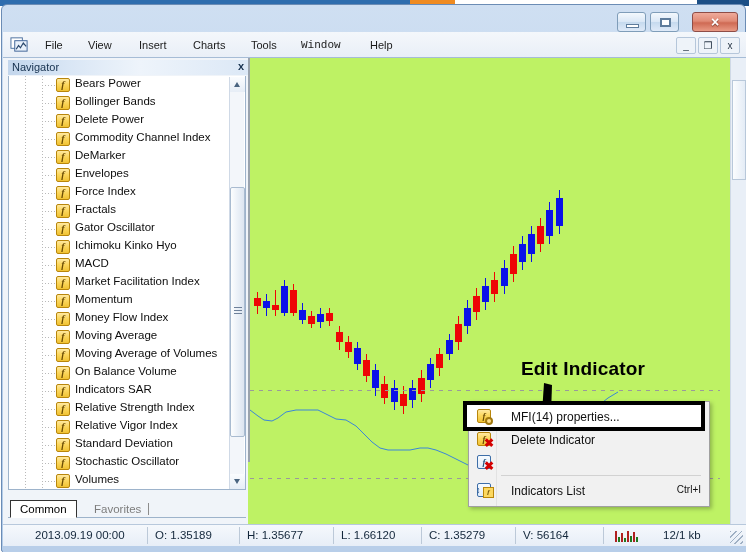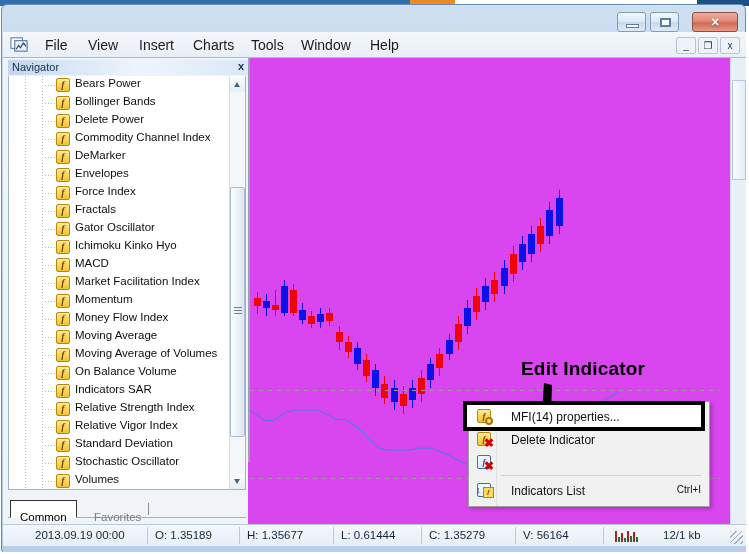--- a/index.html
+++ b/index.html
@@ -42,21 +42,21 @@
        text-align:center;line-height:18px;text-shadow:0 1px 1px #7d3c30;}
 
   
   #menu-bar{
     position:absolute;left:1px;top:27px;width:743px;height:26px;
     background:linear-gradient(180deg,#f4f7fb 0%,#e9eff7 100%);
     border-bottom:1px solid #a6bcd6;
     box-sizing:border-box;
   }
   #app-icon{position:absolute;left:7px;top:3px;width:19px;height:19px;}
-  .mi{position:absolute;top:4px;font-size:14px;color:#1a1a1a;line-height:18px;height:18px;padding:0 2px;}
+  .mi{position:absolute;top:4px;font-size:11px;color:#1a1a1a;line-height:18px;height:18px;padding:0 2px;}
 
   .mdibtn{position:absolute;top:5px;width:20px;height:17px;
      border:1px solid #b5c6da;border-radius:2px;background:#eef3f9;box-sizing:border-box;
      font-size:10px;color:#3a4css;color:#2b3a4a;text-align:center;line-height:15px;}
   #mdi-min{right:50px;}
   #mdi-res{right:28px;}
   #mdi-cls{right:6px;}
 
   
   #client{
@@ -106,29 +106,29 @@
   #sb-down .sb-tri{top:5px;border-top:5px solid #4a6480;}
   #sb-thumb{position:absolute;left:0;top:110px;width:15px;height:250px;
      background:linear-gradient(90deg,#fdfefe,#edf2f8 45%,#dce5f0 100%);
      border:1px solid #a9bbd0;border-radius:2px;box-sizing:border-box;}
   #sb-grip{position:absolute;left:3px;top:50%;margin-top:-5px;width:8px;height:9px;
      background-image:linear-gradient(#6e819a 1px, transparent 1px);background-size:8px 3px;}
 
   
   #nav-tabs{position:absolute;left:5px;bottom:6px;width:238px;height:18px;}
   #tab-line{position:absolute;left:0;bottom:0;width:238px;height:1px;background:#9db3cb;}
-  .nav-tab{position:absolute;bottom:0;height:18px;padding:8px 9px;font-size:11.5px;line-height:17px;box-sizing:border-box;}
+  .nav-tab{position:absolute;bottom:0;height:18px;padding:0 9px;font-size:11.5px;line-height:17px;box-sizing:border-box;}
   .nav-tab.active{background:#fff;border:1px solid #333;border-bottom:1px solid #fff;color:#000;}
   .nav-tab.inactive{color:#7d7d7d;border:1px solid transparent;}
   #tab-sep{position:absolute;bottom:3px;width:1px;height:12px;background:#8c8c8c;}
 
   
   #chart-area{
     position:absolute;left:245px;top:0;width:498px;height:466px;
-    background:#d946ef;box-sizing:border-box;
+    background:#bef264;box-sizing:border-box;
   }
   #chart-left-edge{position:absolute;left:0;top:0;width:2px;height:404px;background:#9aa3ad;}
   #chart-canvas{position:absolute;left:2px;top:0;width:480px;height:466px;}
   .dashline{position:absolute;left:0;width:470px;height:1px;
      background-image:linear-gradient(90deg,#9a9a9a 0 4px,transparent 4px 9px);background-size:9px 1px;}
   .candle-wick{position:absolute;width:1px;}
   .candle-body{position:absolute;}
 
   
   #chart-sb{position:absolute;right:0;top:0;width:16px;height:466px;background:#e9eff7;border-left:1px solid #cfd9e6;box-sizing:border-box;}
@@ -207,21 +207,21 @@
     <svg id="app-icon" viewBox="0 0 20 20">
       <rect x="1" y="3" width="12" height="11" fill="#ffffff" stroke="#4a6f9e"></rect>
       <rect x="5" y="6" width="13" height="11" fill="#e8f0fa" stroke="#3d6296"></rect>
       <path d="M6.5 15 L9 11 L11 13.5 L14 8.5 L17 12" stroke="#27456b" fill="none" stroke-width="1.2"></path>
     </svg>
     <div class="mi" style="left:40px;">File</div>
     <div class="mi" style="left:83px;">View</div>
     <div class="mi" style="left:134px;">Insert</div>
     <div class="mi" style="left:188px;">Charts</div>
     <div class="mi" style="left:246px;text-align:right;">Tools</div>
-    <div class="mi" style="left:296px;">Window</div>
+    <div class="mi" style="left:296px;font-family:Liberation Mono, monospace;">Window</div>
     <div class="mi" style="left:365px;">Help</div>
 
     <div class="mdibtn" id="mdi-min">_</div>
     <div class="mdibtn" id="mdi-res">❐</div>
     <div class="mdibtn" id="mdi-cls">x</div>
   </div>
 
   <div id="client">
 
     <div id="navigator">
@@ -502,21 +502,21 @@
     </div>
   </div>
 
   <div id="status-bar">
     <div class="st-cell" style="left:32px;">2013.09.19 00:00</div>
     <div class="st-div" style="left:144px;"></div>
     <div class="st-cell" style="left:152px;">O: 1.35189</div>
     <div class="st-div" style="left:236px;"></div>
     <div class="st-cell" style="left:244px;">H: 1.35677</div>
     <div class="st-div" style="left:330px;"></div>
-    <div class="st-cell" style="left:338px;">L: 0.61444</div>
+    <div class="st-cell" style="left:338px;">L: 1.66120</div>
     <div class="st-div" style="left:418px;"></div>
     <div class="st-cell" style="left:426px;">C: 1.35279</div>
     <div class="st-div" style="left:512px;"></div>
     <div class="st-cell" style="left:520px;">V: 56164</div>
     <div class="st-div" style="left:600px;"></div>
     <div id="sig-bars">
         <i style="left: 0px; height: 11px; background: rgb(176, 32, 32);"></i>
         <i style="left: 3px; height: 5px; background: rgb(31, 122, 31);"></i>
         <i style="left: 6px; height: 9px; background: rgb(176, 32, 32);"></i>
         <i style="left: 9px; height: 4px; background: rgb(31, 122, 31);"></i>

